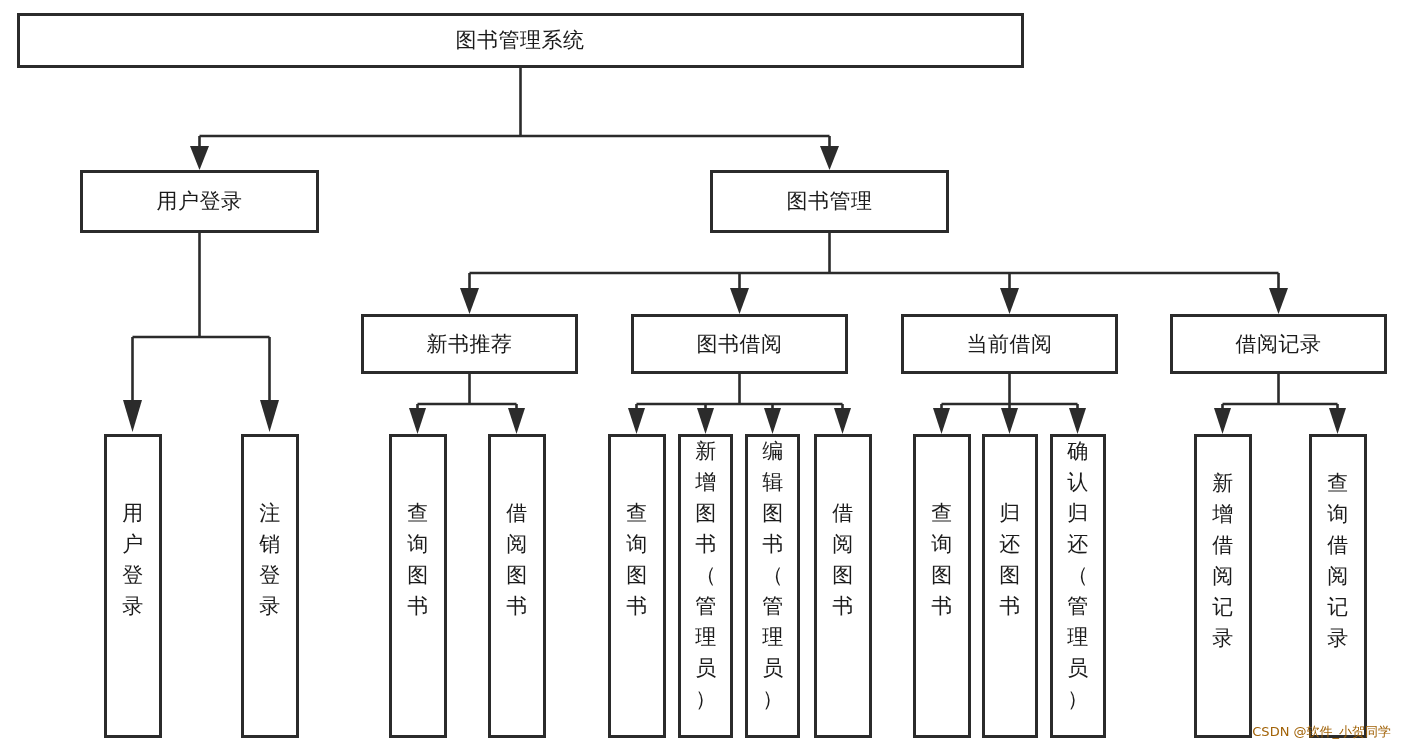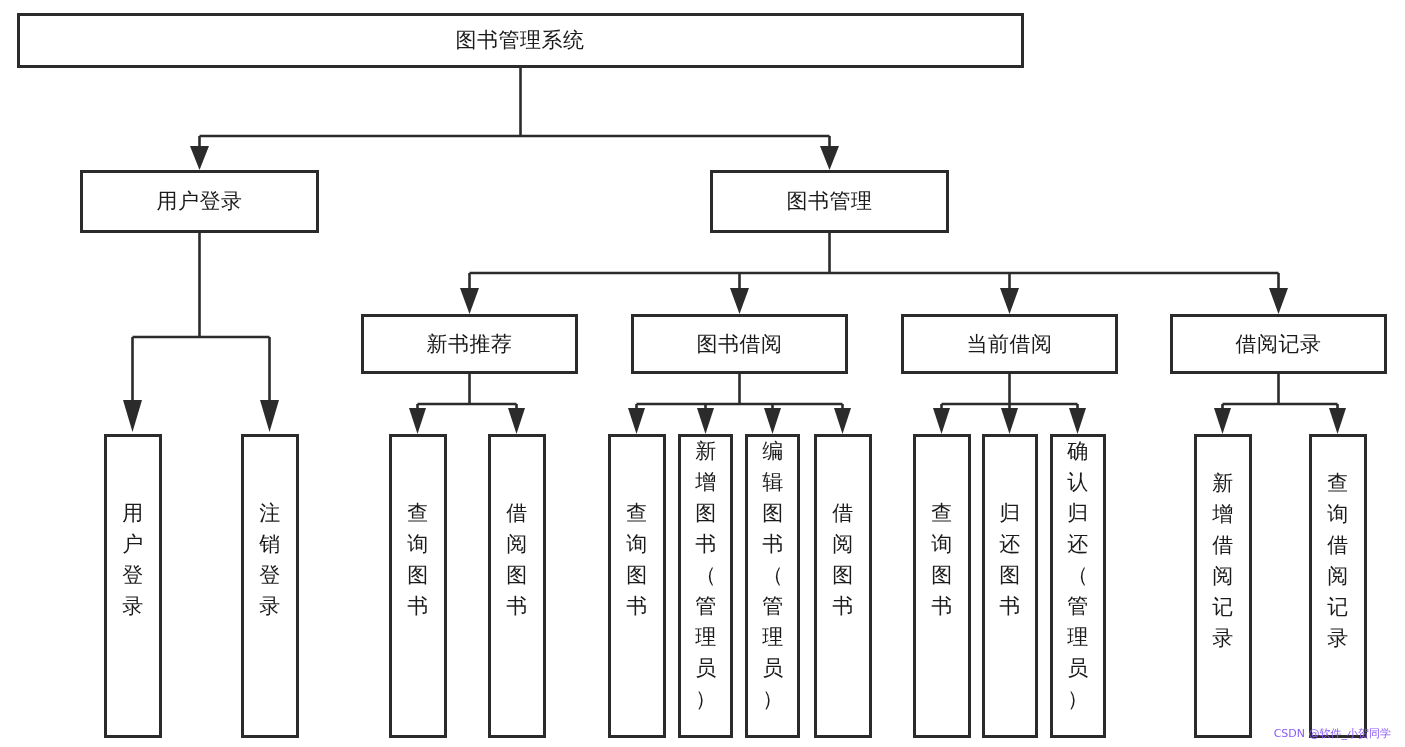--- a/index.html
+++ b/index.html
@@ -55,22 +55,22 @@
     font-size: 21px;
     fill: #1b1b1b;
     text-anchor: middle;
     letter-spacing: 0.5px;
   }
   .watermark-text {
     position: absolute;
     right: 14px;
     bottom: 6px;
     font-family: "DejaVu Sans", "Liberation Sans", sans-serif;
-    font-size: 11px;
-    color: #8b5cf6;
+    font-size: 13px;
+    color: #a16207;
     white-space: nowrap;
     user-select: none;
   }
 </style>
 </head>
 <body>
 
 <div id="diagram-root">
 
   <svg class="diagram-svg" viewBox="0 0 1405 747" xmlns="http://www.w3.org/2000/svg">

